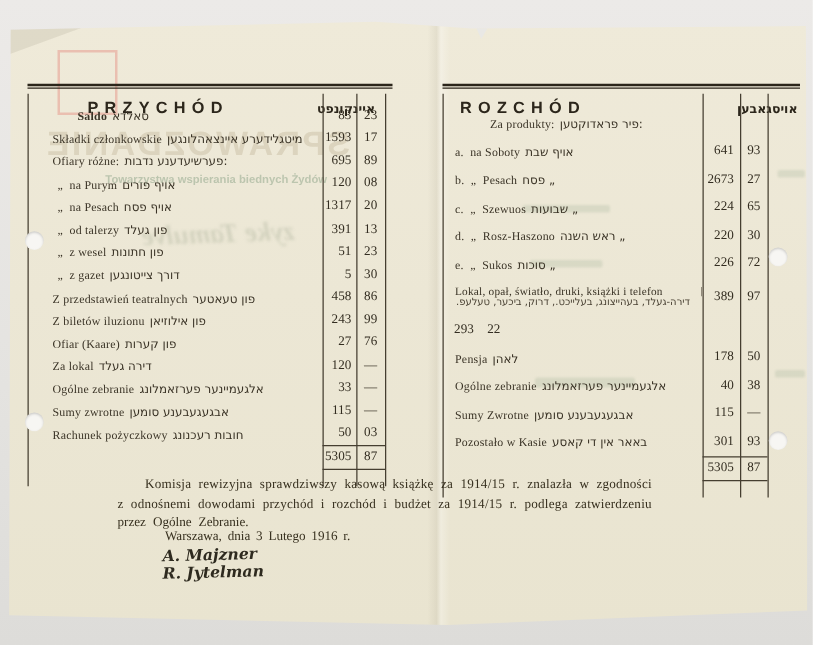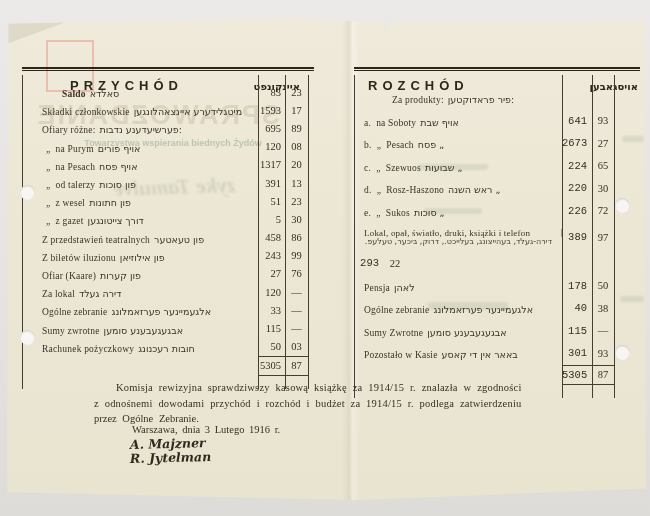--- a/index.html
+++ b/index.html
@@ -53,21 +53,21 @@
   .lbl{flex:1;display:flex;justify-content:space-between;align-items:baseline;min-width:0;}
   .pl{font-size:9.5px;color:#3a3326;white-space:pre;padding-left:20px;letter-spacing:.2px;}
   .col-expense .pl{padding-left:10px;}
   .yi{font-family:"DejaVu Sans",sans-serif;font-size:9.5px;color:#3a3326;direction:rtl;padding-right:10px;}
   .lrow.b .pl{font-weight:bold;padding-left:40px;}
   .col-income .lrow.ind .pl{padding-left:24px;}
   .col-expense .lrow.ind .pl{padding-left:38px;}
   .num{font-size:10.5px;color:#332d21;text-align:right;}
   .col-income .rub{width:27px;padding-right:4px;box-sizing:border-box;}
   .col-income .kop{width:23px;text-align:center;}
-  .col-expense .rub{width:30px;padding-right:5px;box-sizing:border-box;font-family:Liberation Mono, monospace;}
+  .col-expense .rub{width:30px;padding-right:5px;box-sizing:border-box;}
   .col-expense .kop{width:22px;text-align:center;}
   .lrow.two{height:30px;}
   .lrow.two .lbl{display:block;}
   .lrow.two .l1{display:flex;justify-content:space-between;align-items:flex-start;}
   .lrow.two .l1::after{content:"|";font-size:8px;color:#3a3326;}
   .lrow.two .pl{padding-left:10px;font-size:9px;}
   .yi2{display:block;font-family:"DejaVu Sans",sans-serif;font-size:8px;color:#4a4234;
     direction:rtl;text-align:right;padding-right:10px;margin-top:-1px;}
   .trow{display:flex;height:20px;align-items:stretch;}
   .tsp{flex:1;}
@@ -174,21 +174,21 @@
 
     </div>
     <span class="num rub">1317</span>
     <span class="num kop">20</span>
   </div>
 
   <div class="lrow ind">
     <div class="lbl">
       <div class="l1">
         <span class="pl">„  od talerzy</span>
-        <span class="yi">פון סוכות</span>
+        <span class="yi">פון געלד</span>
       </div>
 
     </div>
     <span class="num rub">391</span>
     <span class="num kop">13</span>
   </div>
 
   <div class="lrow ind">
     <div class="lbl">
       <div class="l1">

